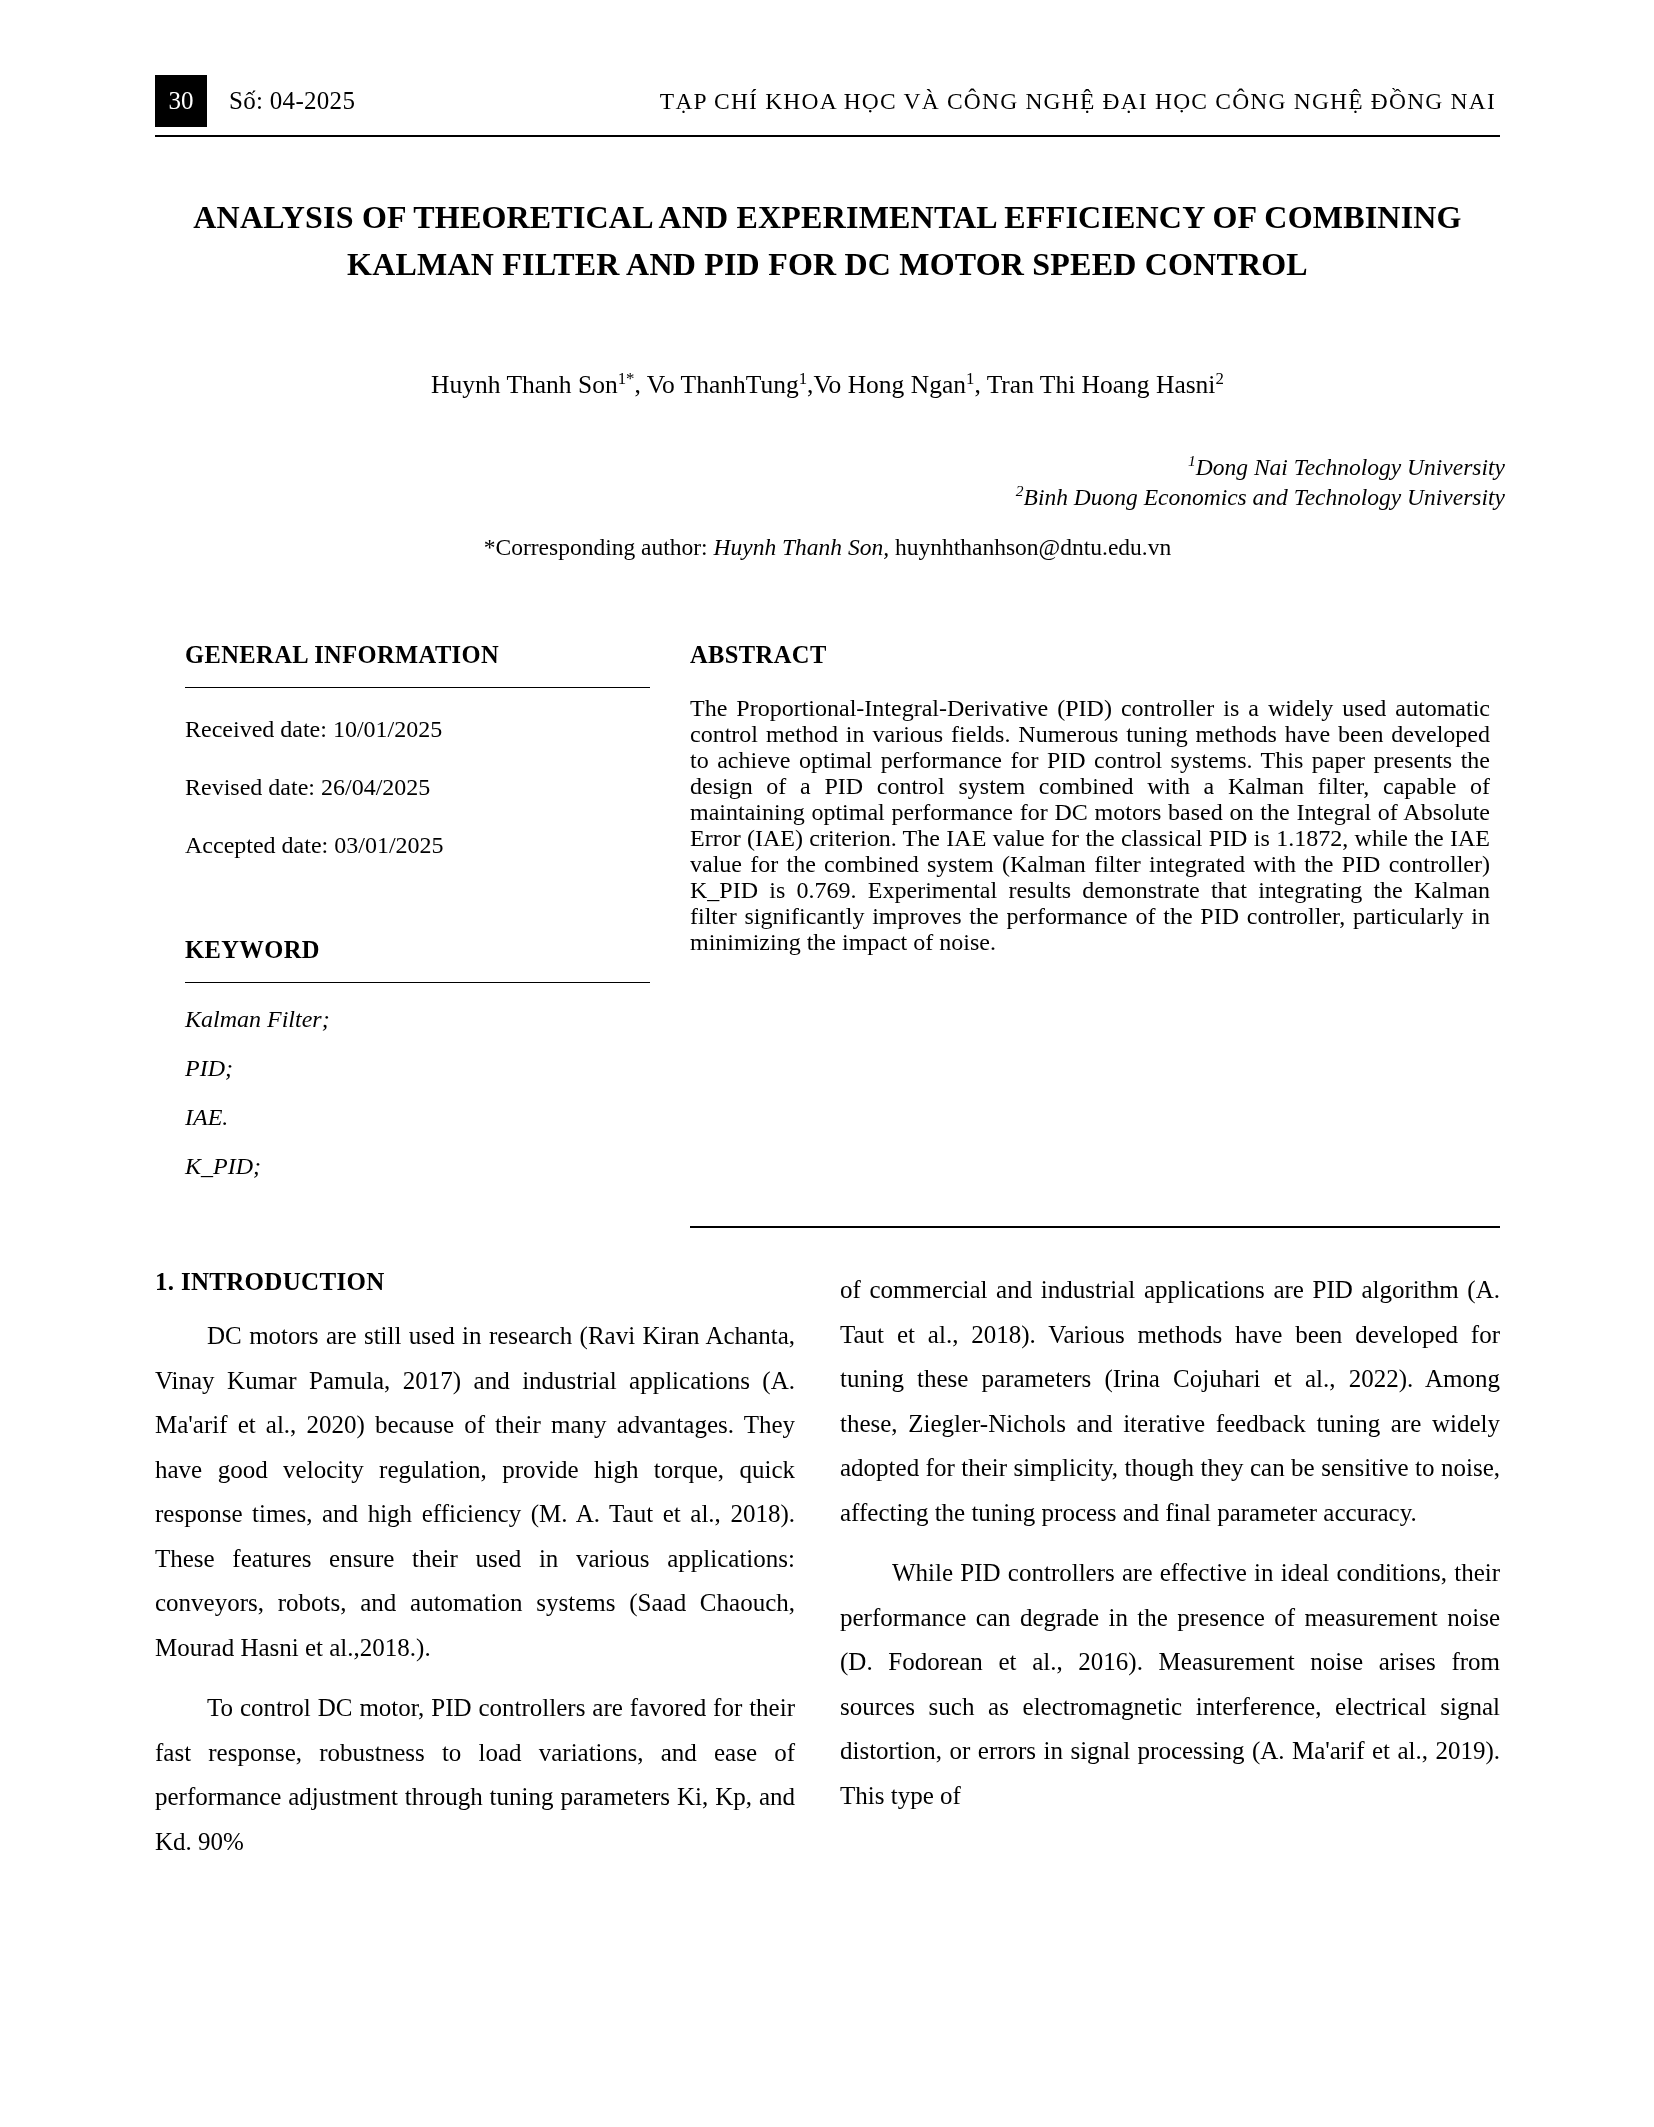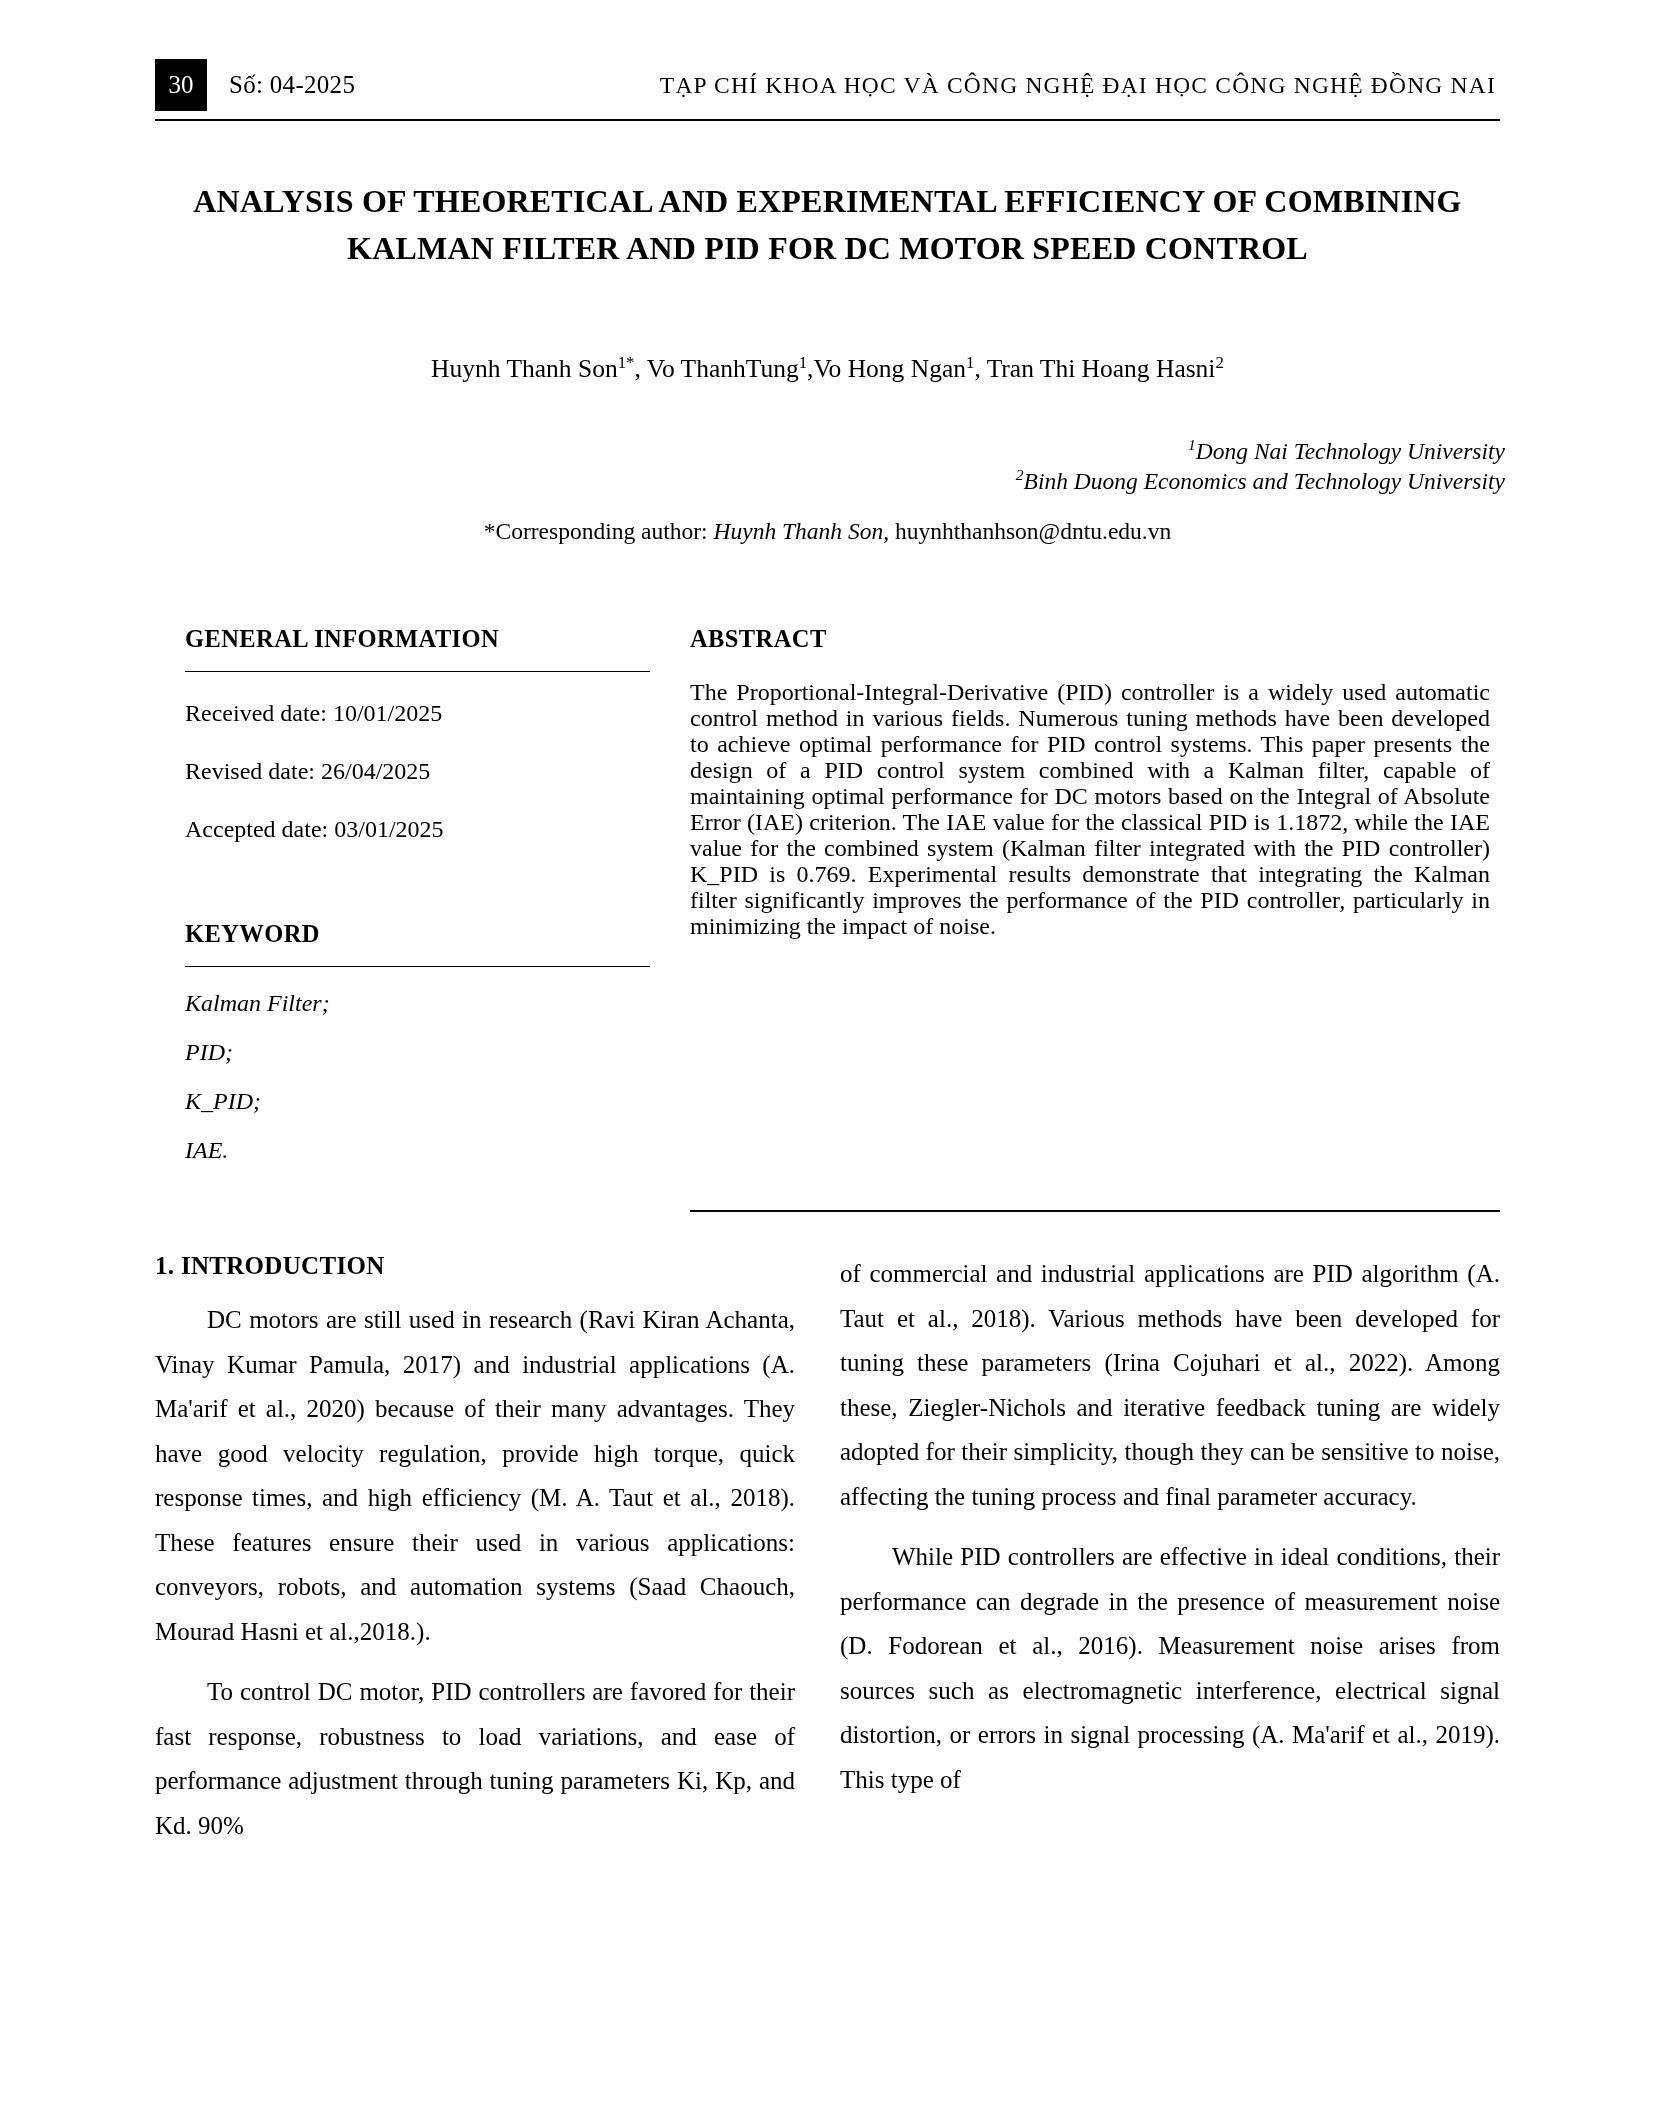--- a/index.html
+++ b/index.html
@@ -10,21 +10,21 @@
   body {
     width: 1654px;
     height: 2127px;
     font-family: "Liberation Serif", serif;
     color: #000000;
     position: relative;
     overflow: hidden;
   }
   .page {
     position: absolute;
-    left: 0; top: 0;
+    left: 0; top: 16px;
     width: 1654px;
     height: 1621px;
   }
 
   
   .header {
     position: absolute;
     left: 155px;
     top: 52px;
     width: 1345px;
@@ -215,22 +215,22 @@
     <div class="section-label">GENERAL INFORMATION</div>
     <div class="thin-rule"></div>
     <div class="info-line">Received date: 10/01/2025</div>
     <div class="info-line">Revised date: 26/04/2025</div>
     <div class="info-line">Accepted date: 03/01/2025</div>
 
     <div class="section-label keyword-head">KEYWORD</div>
     <div class="thin-rule"></div>
     <div class="keyword-item">Kalman Filter;</div>
     <div class="keyword-item">PID;</div>
+    <div class="keyword-item">IAE.</div>
     <div class="keyword-item">K_PID;</div>
-    <div class="keyword-item">IAE.</div>
   </div>
 
   <div class="abstract-col">
     <div class="section-label">ABSTRACT</div>
     <div class="abstract-text">The Proportional-Integral-Derivative (PID) controller is a widely used automatic control method in various fields. Numerous tuning methods have been developed to achieve optimal performance for PID control systems. This paper presents the design of a PID control system combined with a Kalman filter, capable of maintaining optimal performance for DC motors based on the Integral of Absolute Error (IAE) criterion. The IAE value for the classical PID is 1.1872, while the IAE value for the combined system (Kalman filter integrated with the PID controller) K_PID is 0.769. Experimental results demonstrate that integrating the Kalman filter significantly improves the performance of the PID controller, particularly in minimizing the impact of noise.</div>
   </div>
   <div class="abstract-rule"></div>
 
   <div class="body-left">
     <div class="h1">1. INTRODUCTION</div>

